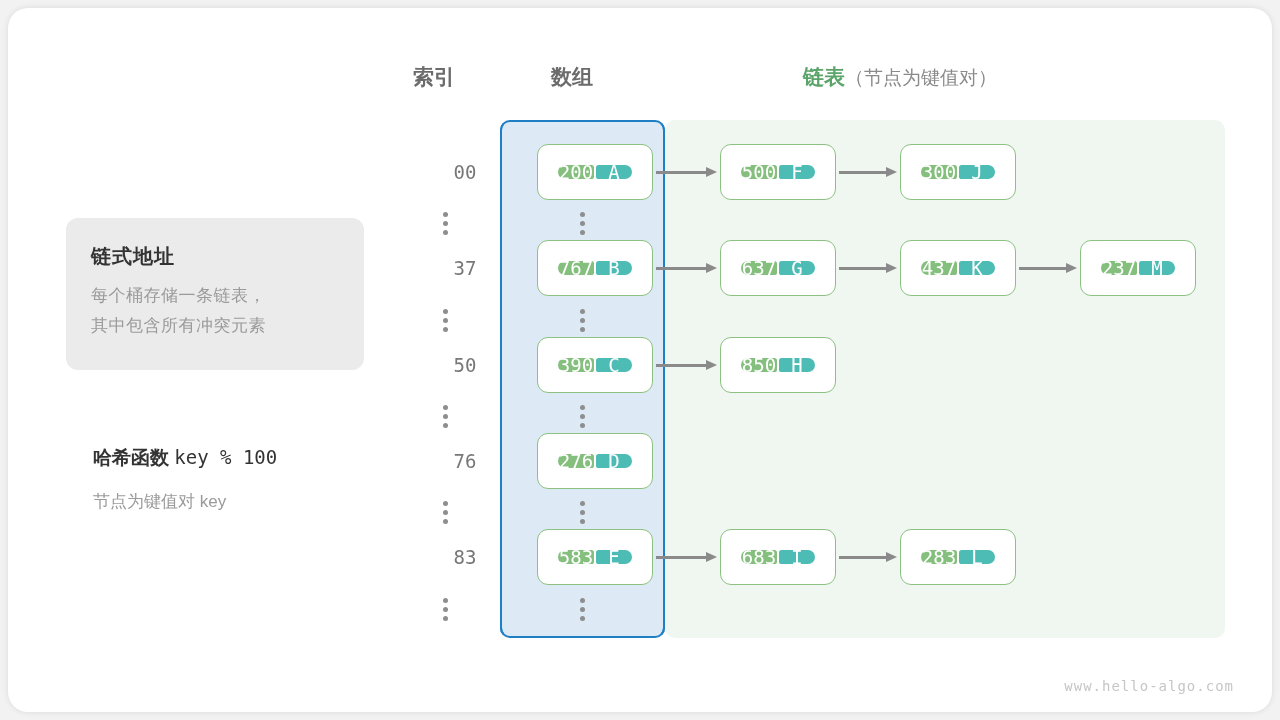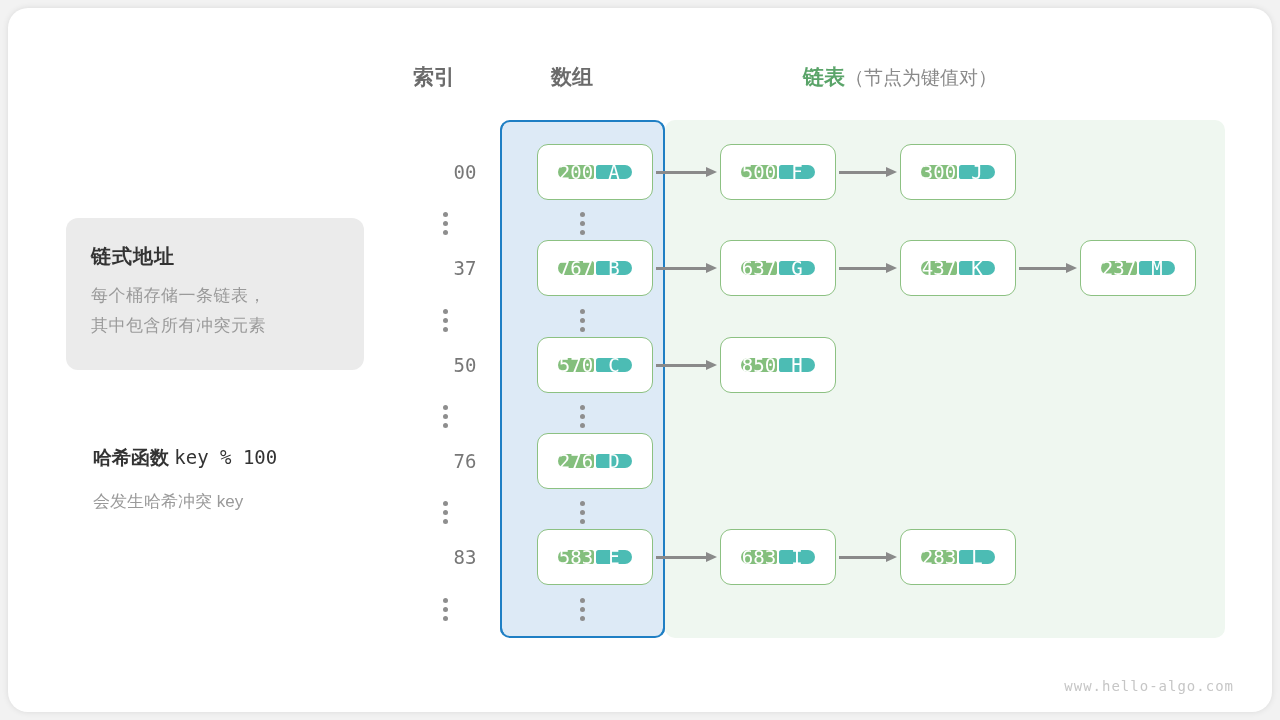--- a/index.html
+++ b/index.html
@@ -263,21 +263,21 @@
     <div id="info-card">
       <div id="info-title">链式地址</div>
       <div id="info-body">
         <div>每个桶存储一条链表，</div>
         <div>其中包含所有冲突元素</div>
       </div>
     </div>
 
     <div id="hash-title"><span>哈希函数</span>&nbsp;<span class="mono">key % 100</span></div>
     <div id="hash-body">
-      <div><span>会发生哈希冲突</span>&nbsp;<span class="mono">key</span></div>
+      <div><span>节点为键值对</span>&nbsp;<span class="mono">key</span></div>
     </div>
 
     <div id="list-panel"></div>
     <div id="array-panel"></div>
 
     <div id="rows-layer">
         <div class="row" style="top: 136px; width: 1264px;">
           <div class="idx" style="top: 0px;">00</div>
           <div class="node" style="left: 509px; width: 116px;">
             <div class="cell cell-key">200</div>
@@ -347,21 +347,21 @@
           <i></i>
         </div>
         <div class="dots dots-array" style="top: 297px;">
           <i></i>
           <i></i>
           <i></i>
         </div>
         <div class="row" style="top: 329px; width: 1264px;">
           <div class="idx" style="top: 0px;">50</div>
           <div class="node" style="left: 509px; width: 116px;">
-            <div class="cell cell-key">570</div>
+            <div class="cell cell-key">390</div>
             <div class="cell cell-val">C</div>
           </div>
           <div class="arrow" style="left: 628px; width: 61px; top: 25px;">
             <div class="shaft" style="width: 52px;"></div>
             <div class="head" style="left: 50px;"></div>
           </div>
           <div class="node" style="left: 692px; width: 116px;">
             <div class="cell cell-key">850</div>
             <div class="cell cell-val">H</div>
           </div>

